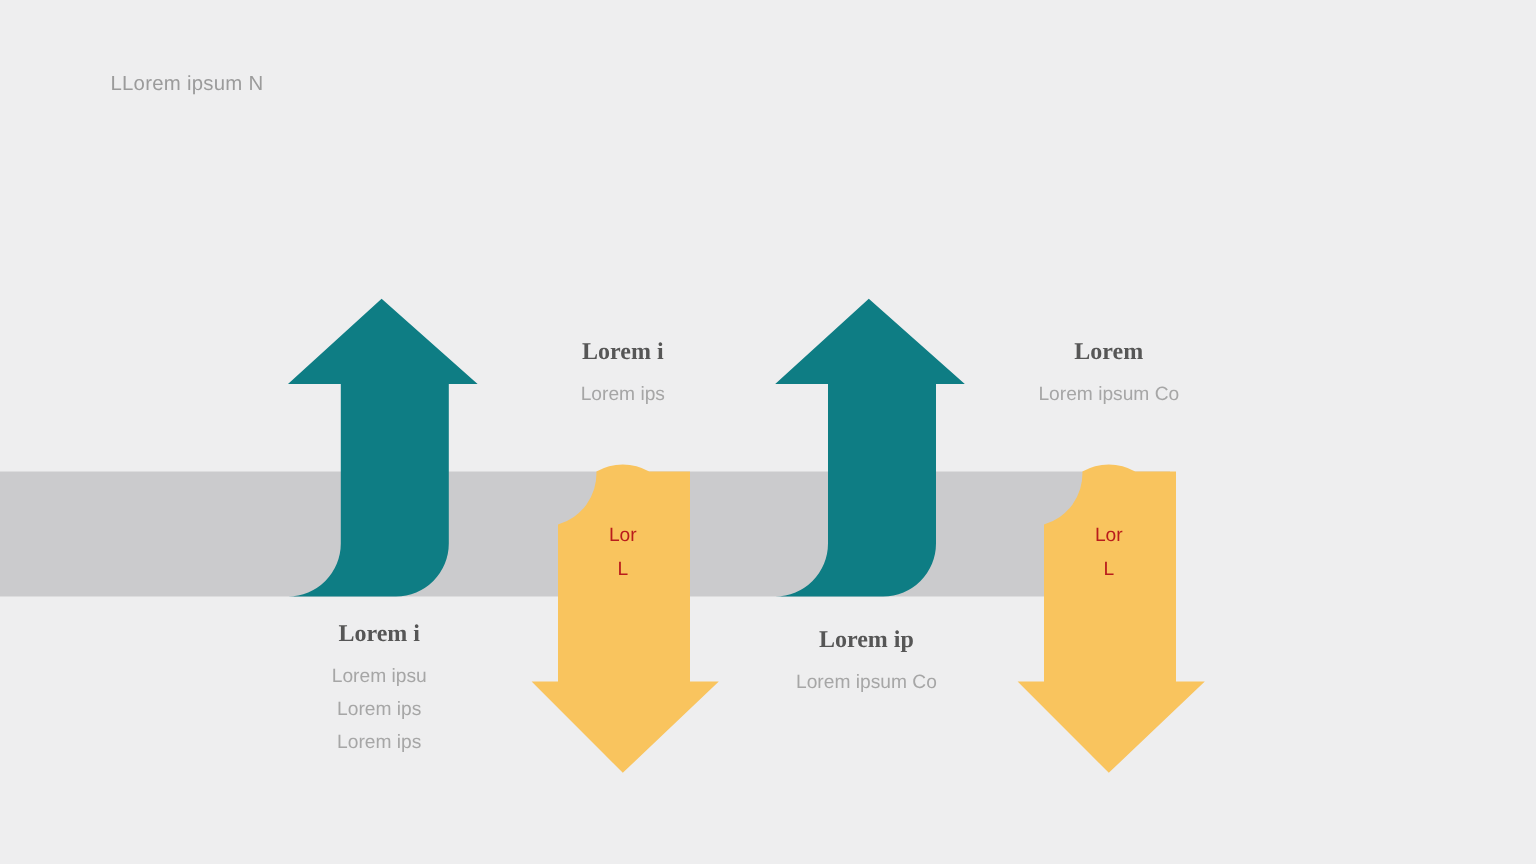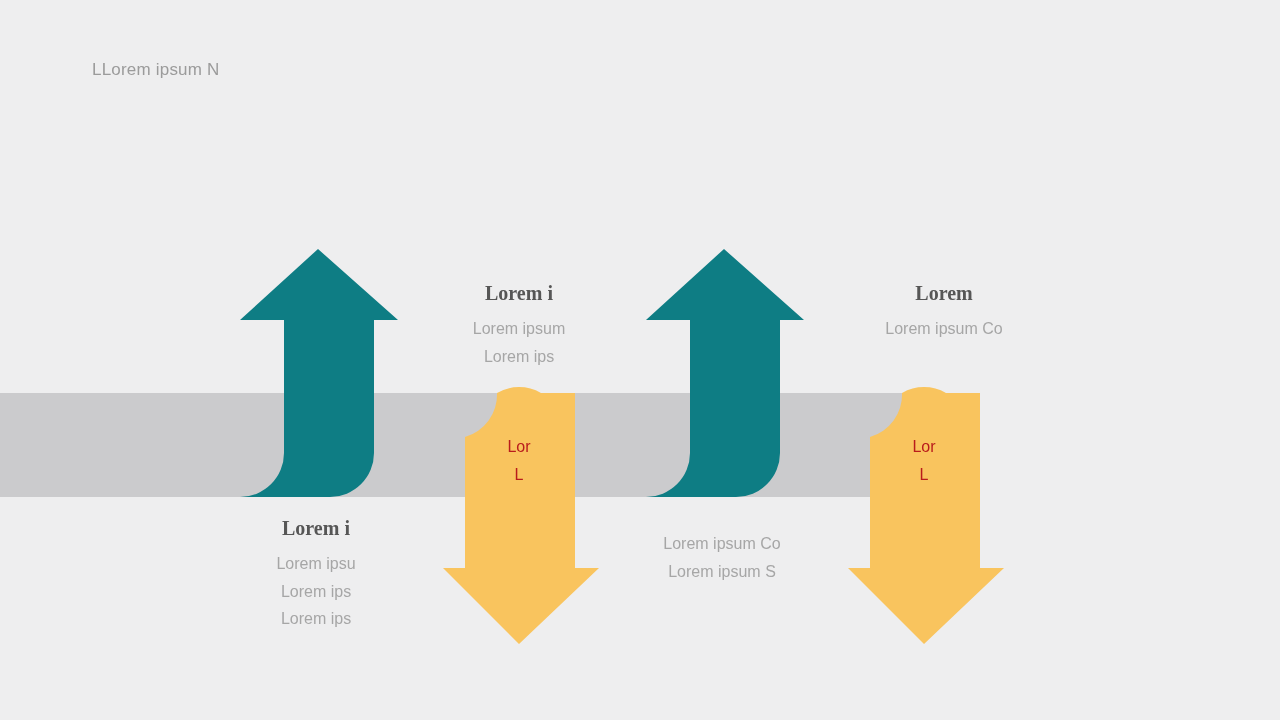--- a/index.html
+++ b/index.html
@@ -91,21 +91,21 @@
   }
   .label-body {
     margin-top: 9px;
     font-size: 16px;
     color: #a6a6a6;
     line-height: 1.72;
     white-space: nowrap;
   }
 
   .lbl-top-1 { left: 419px; top: 281px; width: 200px; }
-  .lbl-top-2 { left: 834px; top: 281px; width: 220px; }
+  .lbl-top-2 { left: 814px; top: 281px; width: 220px; }
   .lbl-bot-1 { left: 216px; top: 516px; width: 200px; }
   .lbl-bot-2 { left: 622px; top: 521px; width: 200px; }
 
   
   .arrow-caption {
     position: absolute;
     text-align: center;
     font-size: 16px;
     color: #b91c1c;
     line-height: 1.75;
@@ -171,21 +171,20 @@
              L 848 568
              L 870 568
              L 870 437
              A 44 44 0 0 0 902 393
              Z"></path>
   </svg>
 
   <div class="label-block lbl-top-1">
     <div class="label-head">Lorem i</div>
     <div class="label-body">
-      <div>Lorem ipsum</div>
       <div>Lorem ips</div>
     </div>
   </div>
 
   <div class="label-block lbl-top-2">
     <div class="label-head">Lorem</div>
     <div class="label-body">
       <div>Lorem ipsum Co</div>
     </div>
   </div>
@@ -193,23 +192,23 @@
   <div class="label-block lbl-bot-1">
     <div class="label-head">Lorem i</div>
     <div class="label-body">
       <div>Lorem ipsu</div>
       <div>Lorem ips</div>
       <div>Lorem ips</div>
     </div>
   </div>
 
   <div class="label-block lbl-bot-2">
+    <div class="label-head">Lorem ip</div>
     <div class="label-body">
       <div>Lorem ipsum Co</div>
-      <div>Lorem ipsum S</div>
     </div>
   </div>
 
   <div class="arrow-caption cap-1">
     <div>Lor</div>
     <div>L</div>
   </div>
 
   <div class="arrow-caption cap-2">
     <div>Lor</div>

